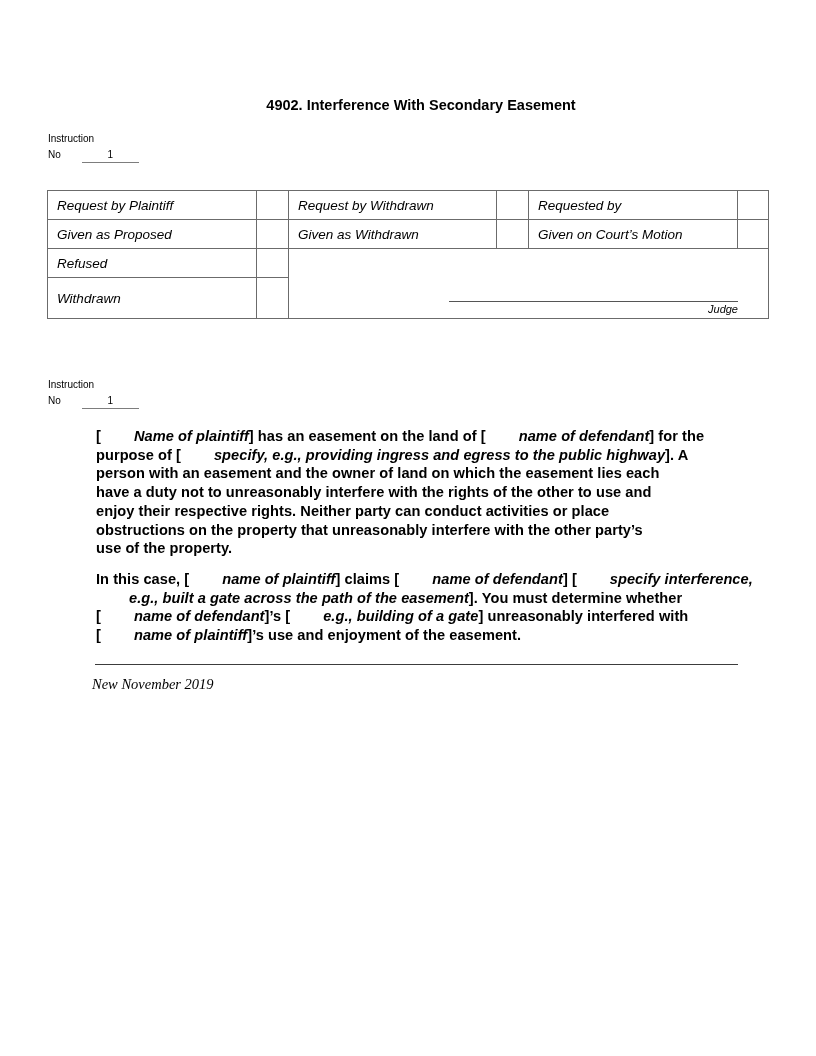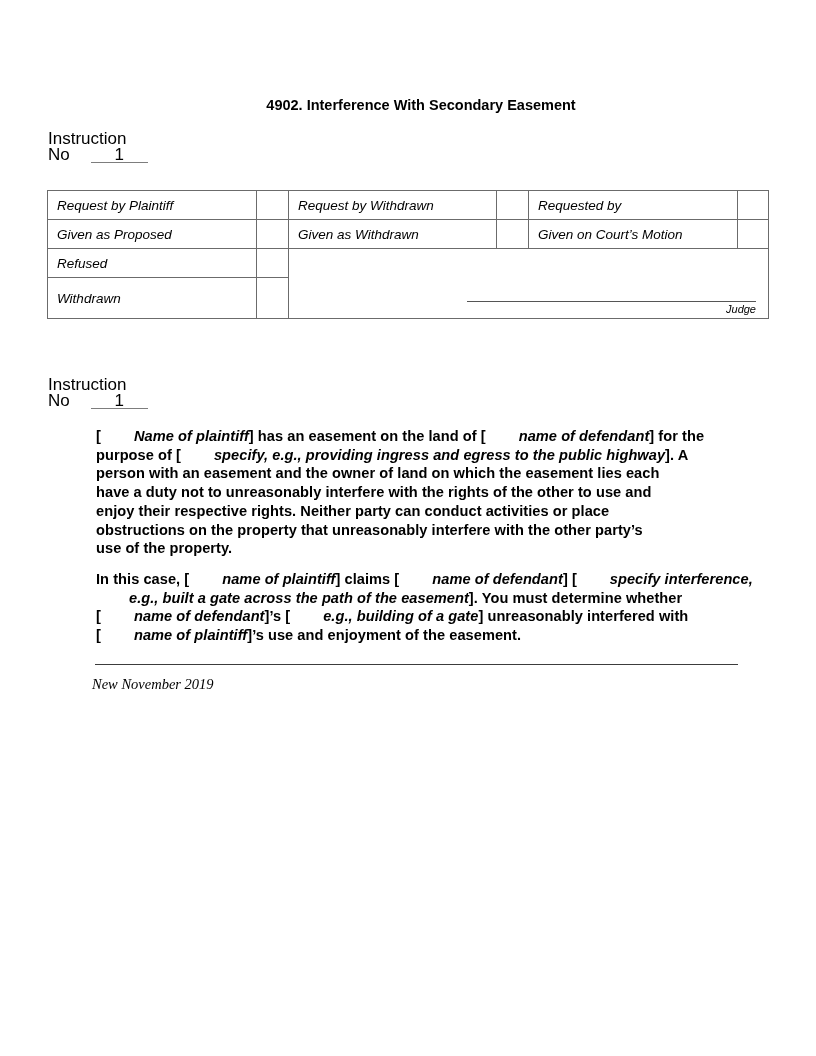--- a/index.html
+++ b/index.html
@@ -10,21 +10,21 @@
     position: relative; overflow: hidden;
   }
   .page { position: absolute; inset: 0; }
 
   .doc-title {
     position: absolute; top: 97px; left: 0; width: 816px;
     padding-left: 26px; box-sizing: border-box;
     text-align: center; font-weight: bold; font-size: 14.5px;
   }
 
-  .instr-block { position: absolute; left: 48px; font-size: 17px; line-height: 15px; }
+  .instr-block { position: absolute; left: 48px; font-size: 10px; line-height: 15px; }
   .instr-block.top { top: 131px; }
   .instr-block.body-sec { top: 377px; }
   .instr-row { display: flex; align-items: flex-start; margin-top: 1px; }
   .num-blank {
     display: inline-block; width: 57px; margin-left: 21px;
     border-bottom: 1px solid #7d7d7d; text-align: center;
   }
 
   table.disp {
     position: absolute; left: 47px; top: 190px;
@@ -32,21 +32,21 @@
   }
   table.disp td {
     border: 1px solid #6b6b6b;
     font-size: 13.5px; padding: 0 2px 0 9px;
     vertical-align: middle; overflow: hidden; white-space: nowrap;
   }
   table.disp td.check { padding: 0; }
   tr.r1, tr.r2, tr.r3 { height: 29px; }
   tr.r4 { height: 41px; }
   td.merged { position: relative; padding: 0 !important; }
-  .sig-block { position: absolute; right: 12px; bottom: 2px; width: 289px; text-align: right; }
+  .sig-block { position: absolute; right: 30px; bottom: 2px; width: 289px; text-align: right; }
   .sig-line { border-bottom: 1px solid #555555; height: 0; }
   .judge { font-size: 11px; line-height: 13px; padding-top: 1px; }
 
   .instr-text {
     position: absolute; left: 96px; top: 427px; width: 660px;
     font-weight: bold; font-size: 14.6px; line-height: 18.7px;
     letter-spacing: 0.05px;
   }
   .instr-text .para { margin: 0 0 12px 0; }
   .instr-text i { font-style: italic; margin-left: 33px; }

